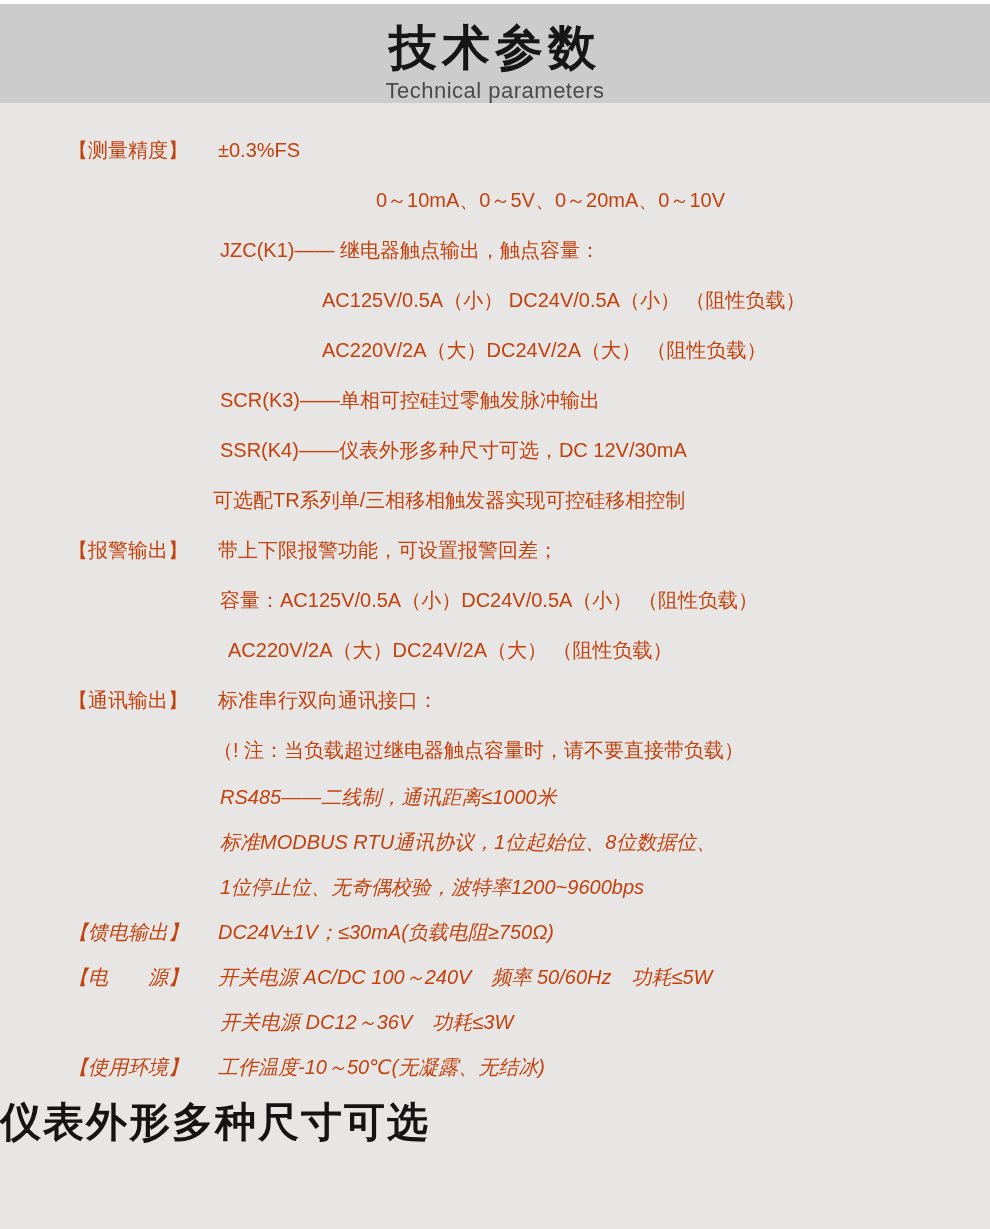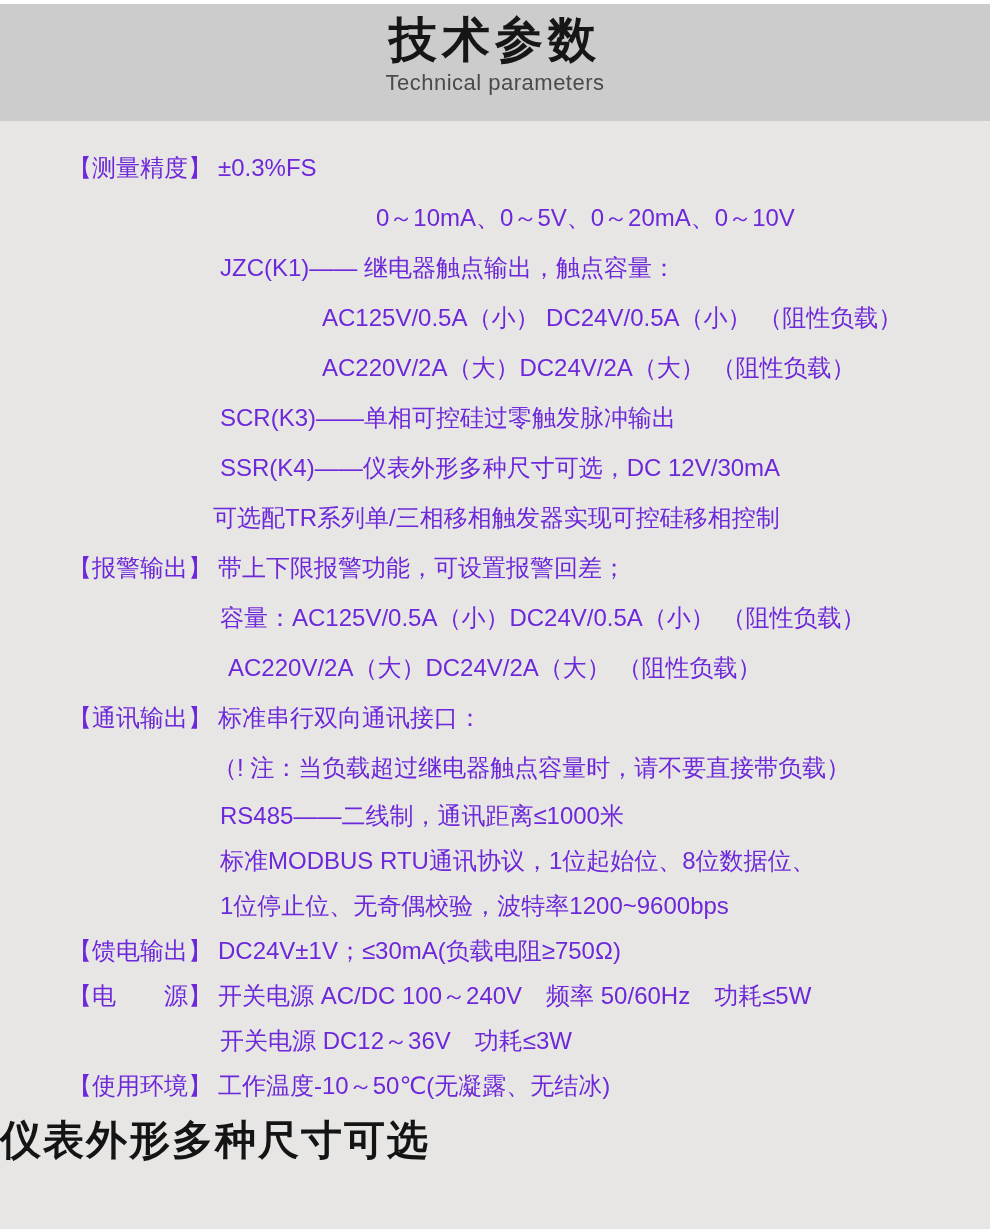--- a/index.html
+++ b/index.html
@@ -2,32 +2,32 @@
 <html><head>
 <meta charset="utf-8">
 <style>
   html,body{margin:0;padding:0;background:#e8e6e5;}
   .page{
     position:relative;width:990px;height:1229px;overflow:hidden;
     background:#e8e6e5;color:#1f1f1f;
     font-family:"Liberation Sans","DejaVu Sans",sans-serif;
   }
   .top-strip{height:4px;background:#ffffff;}
-  .header{height:117px;background:#cdcccc;text-align:center;padding-top:8px;box-sizing:border-box;}
+  .header{height:99px;background:#cdcccc;text-align:center;padding-top:16px;box-sizing:border-box;}
   .header h1{
     margin:0;font-size:48px;line-height:56px;font-weight:700;
     letter-spacing:5px;color:#161616;
   }
   .header .subtitle{
     margin-top:2px;font-size:22px;line-height:26px;font-weight:400;
     color:#4a4a4a;letter-spacing:0.5px;
   }
   .specs{padding:22px 0 0 68px;}
-  .row{height:50px;line-height:50px;white-space:nowrap;font-size:24px;font-weight:500;color:#6d28d9;}
-  .row.tight{height:45px;line-height:45px;}
+  .row{height:50px;line-height:50px;white-space:nowrap;font-size:20px;font-weight:500;color:#c2410c;}
+  .row.tight{height:45px;line-height:45px;font-style:italic;}
   .lbl{display:inline-block;min-width:150px;font-weight:500;}
   .txt{font-weight:500;}
   .ind-b{padding-left:152px;}   
   .ind-c{padding-left:254px;}   
   .ind-d{padding-left:308px;}   
   .ind-e{padding-left:160px;}   
   .ind-f{padding-left:145px;}   
   .footer-title{
     margin-top:6px;text-align:left;font-size:41px;line-height:52px;
     font-weight:700;color:#141414;letter-spacing:2px;

